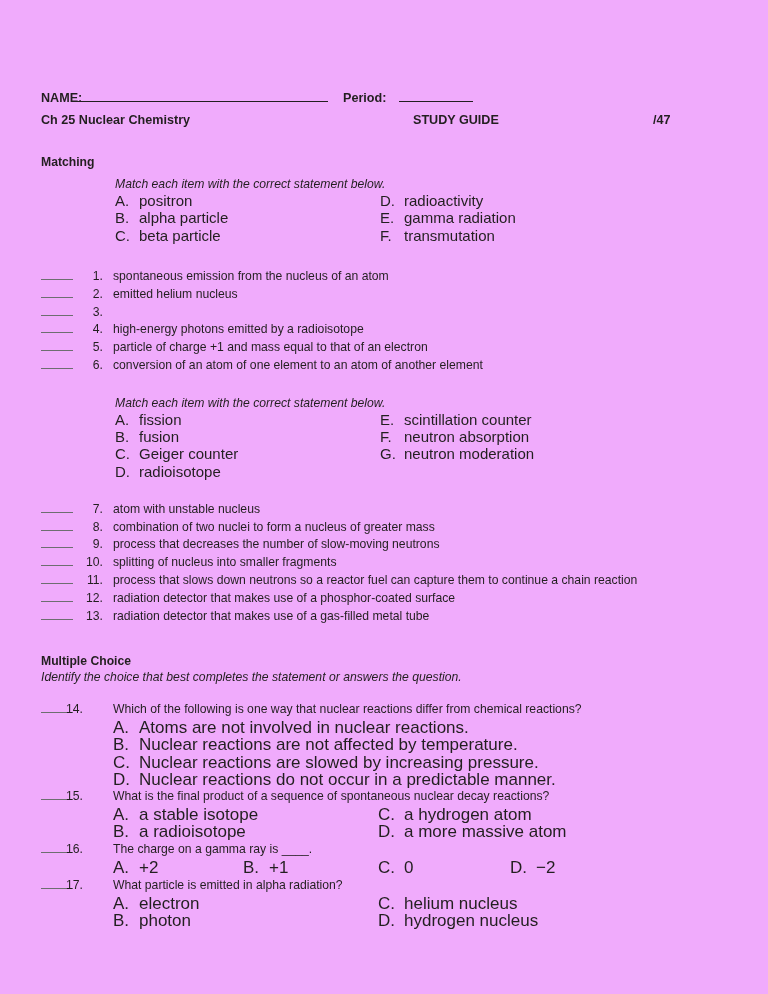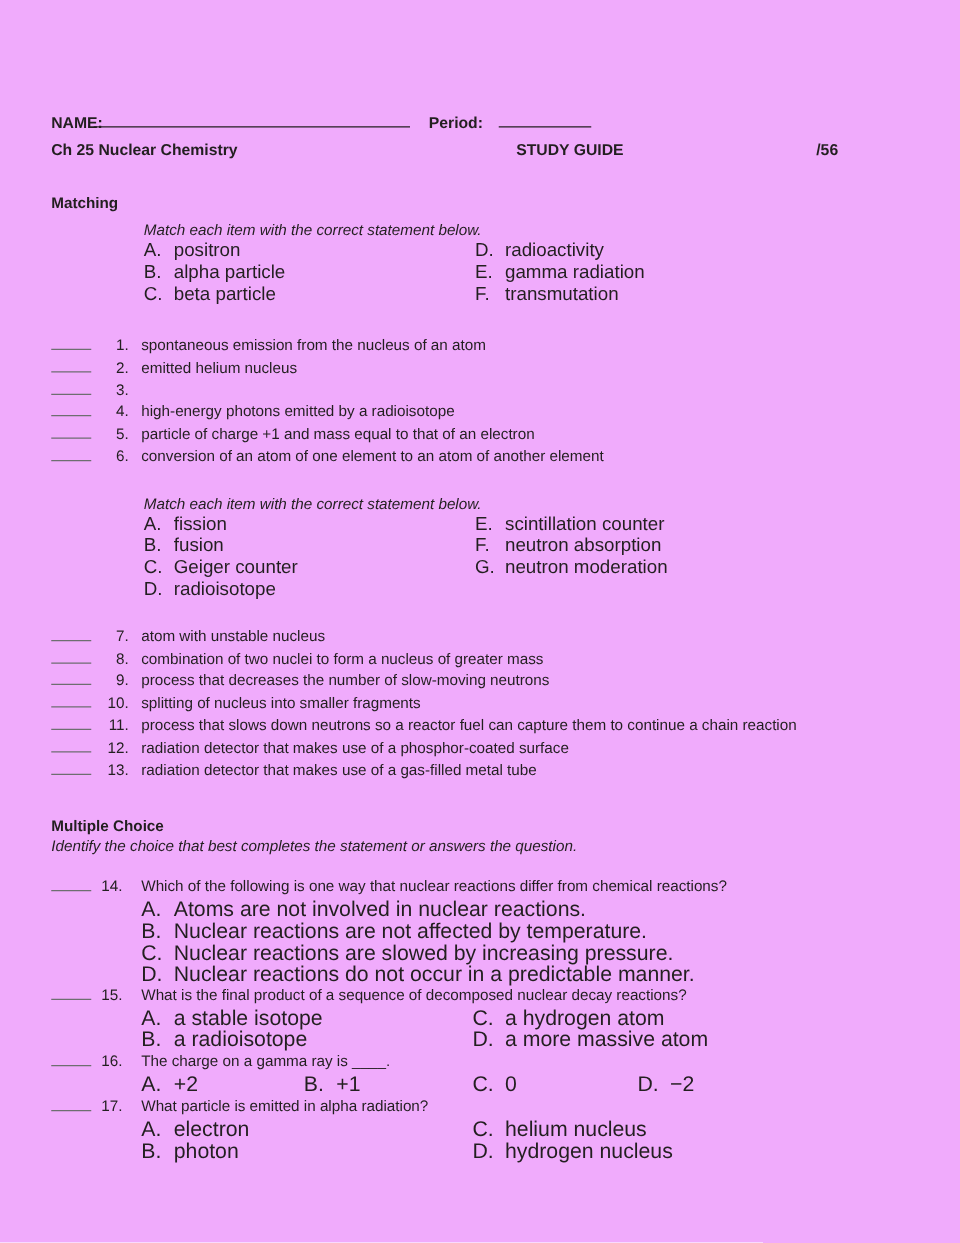--- a/index.html
+++ b/index.html
@@ -109,21 +109,21 @@
     width: 34px;
     text-align: right;
   }
   .qrow .txt {
     position: absolute;
     left: 72px;
     top: 0;
   }
 
   
-  .qrow.mc .num { left: 24px; width: 33px; }
+  .qrow.mc .num { left: 9px; width: 33px; }
   .qrow.mc .txt { left: 72px; }
 
   
   .mcopts {
     position: relative;
     margin-left: 72px;
     font-size: 17px;
     line-height: 17.3px;
   }
   .mcopts .col {
@@ -152,21 +152,21 @@
     <div class="hdr-row">
       <span class="abs" style="left:0px;">NAME:</span>
       <span class="abs blank-ul" style="left:34px; width:253px;"></span>
       <span class="abs" style="left:302px;">Period:</span>
       <span class="abs blank-ul" style="left:358px; width:74px;"></span>
     </div>
 
     <div class="hdr-row hdr-row2">
       <span class="abs" style="left:0px;">Ch 25 Nuclear Chemistry</span>
       <span class="abs" style="left:372px;">STUDY GUIDE</span>
-      <span class="abs" style="left:612px;">/56</span>
+      <span class="abs" style="left:612px;">/47</span>
     </div>
 
     <div class="sec-head">Matching</div>
 
     <div class="gap-6"></div>
 
     <div class="sec-sub indent">Match each item with the correct statement below.</div>
 
     <div class="opts" style="height:52px;">
       <div class="opt-col c1">
@@ -293,21 +293,21 @@
         <div class="opt"><span class="ltr">B.</span><span>Nuclear reactions are not affected by temperature.</span></div>
         <div class="opt"><span class="ltr">C.</span><span>Nuclear reactions are slowed by increasing pressure.</span></div>
         <div class="opt"><span class="ltr">D.</span><span>Nuclear reactions do not occur in a predictable manner.</span></div>
       </div>
     </div>
 
     <div class="qlist">
       <div class="qrow mc">
         <span class="bl"></span>
         <span class="num">15.</span>
-        <span class="txt">What is the final product of a sequence of decomposed nuclear decay reactions?</span>
+        <span class="txt">What is the final product of a sequence of spontaneous nuclear decay reactions?</span>
       </div>
     </div>
     <div class="mcopts" style="height:35px;">
       <div class="col k0">
         <div class="opt"><span class="ltr">A.</span><span>a stable isotope</span></div>
         <div class="opt"><span class="ltr">B.</span><span>a radioisotope</span></div>
       </div>
       <div class="col k1">
         <div class="opt"><span class="ltr">C.</span><span>a hydrogen atom</span></div>
         <div class="opt"><span class="ltr">D.</span><span>a more massive atom</span></div>

